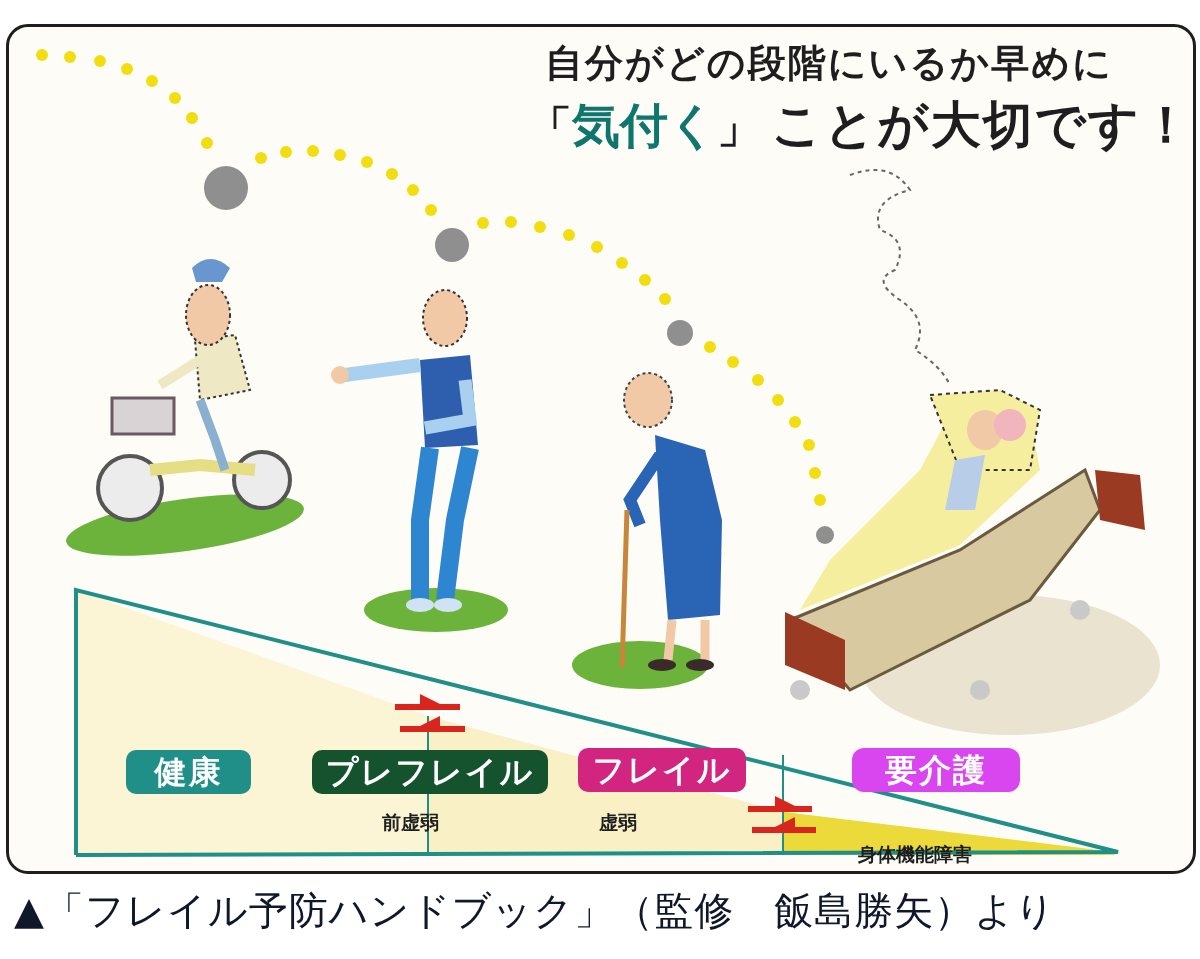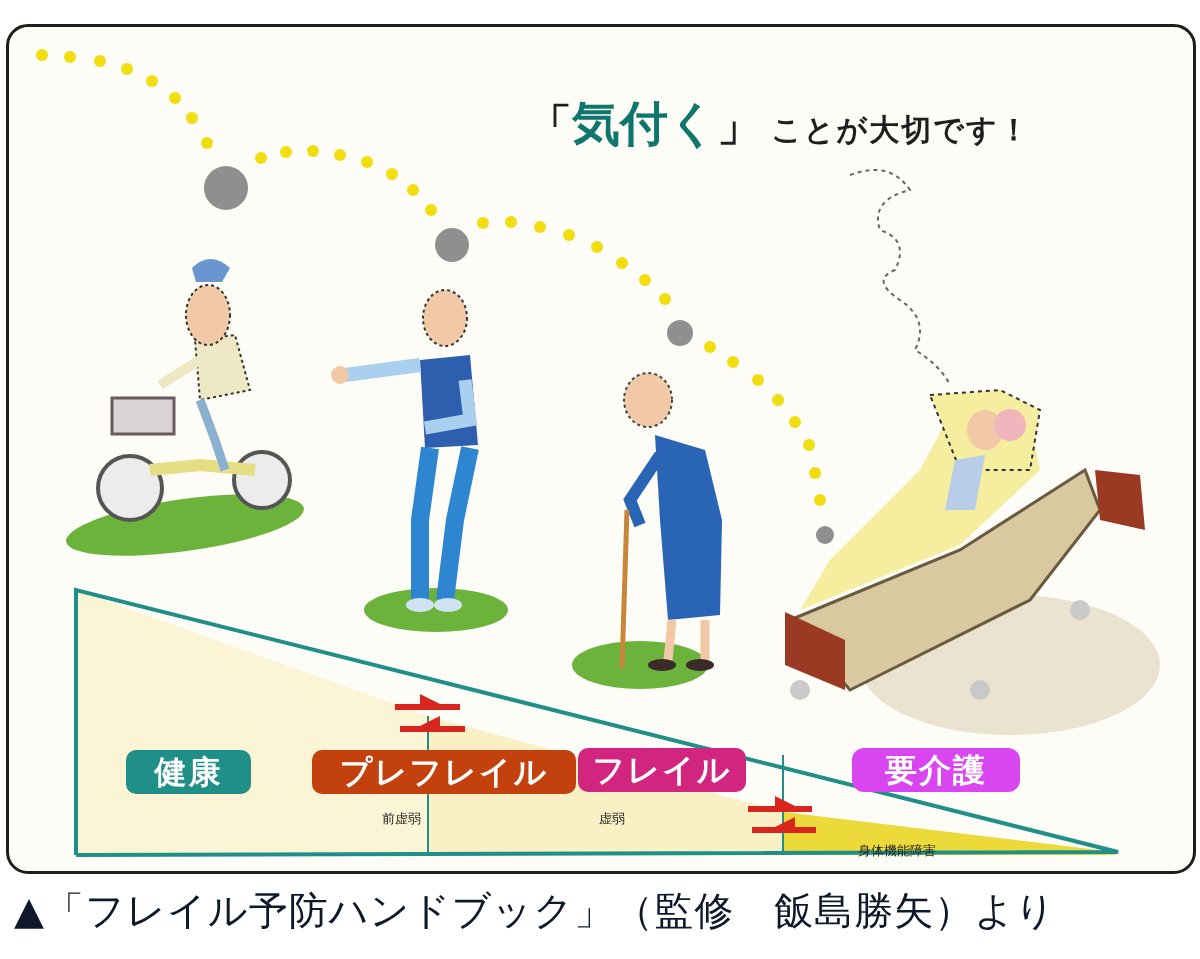--- a/index.html
+++ b/index.html
@@ -6,28 +6,28 @@
   body { width:1200px; height:959px; position:relative; overflow:hidden;
          font-family:"DejaVu Sans", sans-serif; }
   .frame { position:absolute; left:6px; top:24px; width:1184px; height:844px;
            border:3px solid #1e1e1e; border-radius:22px; background:#fdfcf7; overflow:hidden; }
   .scene { position:absolute; left:0; top:0; width:1200px; height:959px; }
   .headline { position:absolute; left:0; top:0; width:1200px; height:180px; }
   .line1 { position:absolute; left:545px; top:38px; font-size:38px; color:#1e1e1e; letter-spacing:2px; font-weight:bold; white-space:nowrap; }
   .line2 { position:absolute; left:528px; top:92px; font-size:40px; color:#1e1e1e; font-weight:bold; white-space:nowrap; }
   .line2 .br { font-size:44px; }
   .line2 .em { color:#0f766e; font-size:48px; }
-  .line2 .rest { font-size:30px; letter-spacing:2px; margin-left:10px; }
+  .line2 .rest { font-size:50px; letter-spacing:2px; margin-left:10px; }
   .badge { position:absolute; height:44px; border-radius:10px; color:#ffffff; font-weight:bold;
            font-size:32px; line-height:44px; text-align:center; letter-spacing:2px; white-space:nowrap; }
   .b-healthy { left:126px; top:750px; width:125px; background:#1f8f88; }
-  .b-prefrail { left:312px; top:750px; width:264px; background:#c2410c; }
+  .b-prefrail { left:312px; top:750px; width:236px; background:#14532d; }
   .b-frail { left:578px; top:748px; width:168px; background:#d1257f; }
   .b-care { left:852px; top:748px; width:168px; background:#d946ef; border-radius:12px; }
-  .sub { position:absolute; font-size:13px; font-weight:normal; color:#1e1e1e; white-space:nowrap; }
+  .sub { position:absolute; font-size:19px; font-weight:bold; color:#1e1e1e; white-space:nowrap; }
   .s-pre { left:382px; top:810px; }
   .s-frail { left:599px; top:810px; }
   .s-care { left:858px; top:810px;margin-top:32px; }
   .caption { position:absolute; left:14px; top:884px; font-size:39px; color:#0f172a; white-space:nowrap; letter-spacing:1px; }
 </style>
 </head>
 <body>
 
 <div class="frame"></div>
 
@@ -149,20 +149,21 @@
     <polygon points="1095,470 1140,475 1145,530 1100,520" fill="#9b3a22"></polygon>
     <circle cx="800" cy="690" r="10" fill="#c9c9c9"></circle>
     <circle cx="980" cy="690" r="10" fill="#c9c9c9"></circle>
     <circle cx="1080" cy="610" r="10" fill="#c9c9c9"></circle>
   </g>
 
   <path d="M850 175 Q890 160 910 190 Q870 200 880 230 Q910 240 895 270 Q870 280 900 300 Q930 320 915 350 Q940 365 950 385" fill="none" stroke="#666" stroke-width="2" stroke-dasharray="4 4"></path>
 </svg>
 
 <div class="headline">
+  <div class="line1">自分がどの段階にいるか早めに</div>
   <div class="line2">
     <span class="br">「</span><span class="em">気付く</span><span class="br">」</span><span class="rest">ことが大切です！</span>
   </div>
 </div>
 
 <div class="badge b-healthy">健康</div>
 <div class="badge b-prefrail">プレフレイル</div>
 <div class="badge b-frail">フレイル</div>
 <div class="badge b-care">要介護</div>
 

